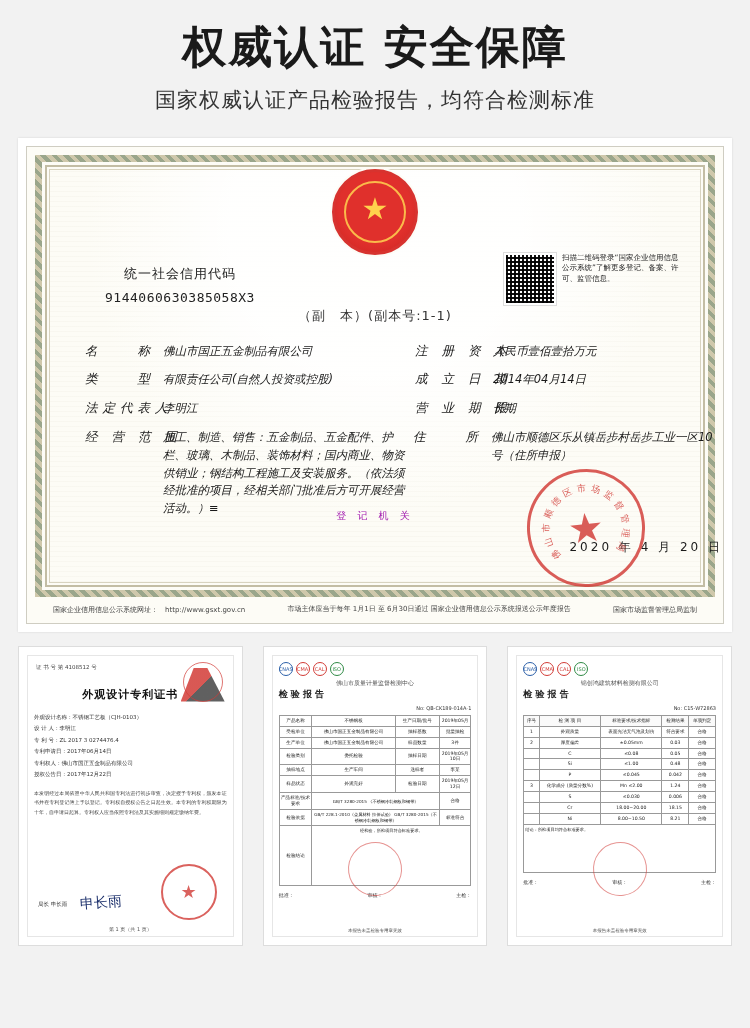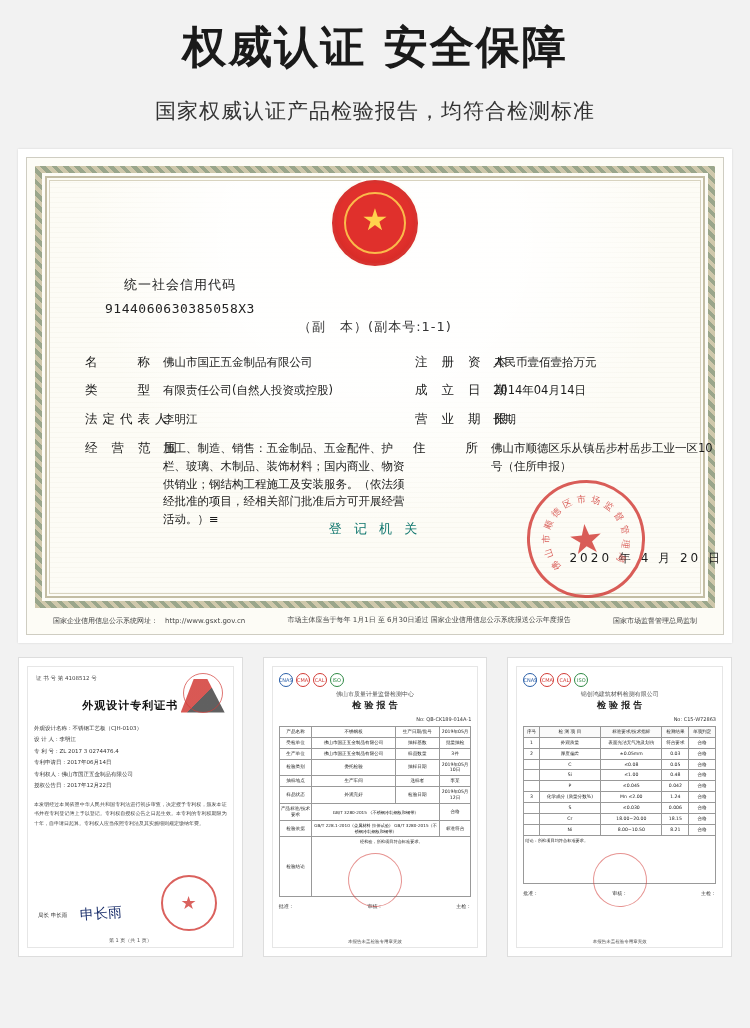--- a/index.html
+++ b/index.html
@@ -20,21 +20,21 @@
   .header { padding-top: 22px; text-align: center; }
   .header-title {
     font-size: 44px;
     font-weight: bold;
     color: #1a1a1a;
     letter-spacing: 2px;
     line-height: 1.15;
     font-family: "DejaVu Sans", sans-serif;
   }
   .header-sub {
-    margin-top: 24px;
+    margin-top: 13px;
     font-size: 21px;
     color: #333;
     letter-spacing: 1px;
     font-family: "DejaVu Sans", sans-serif;
   }
 
   
   .license-wrap {
     margin: 24px 18px 0 18px;
     background: #ffffff;
@@ -108,35 +108,35 @@
       repeating-linear-gradient(0deg,#111 0 2px,#fff 2px 4px),
       repeating-linear-gradient(90deg,#111 0 2px,#fff 2px 4px);
     background-blend-mode: multiply;
     border: 2px solid #fff; outline: 1px solid #ddd;
   }
   .qr-text { font-size: 7.5px; line-height: 1.45; color: #222; font-family:"DejaVu Sans",sans-serif;}
 
   
   .fields { position: absolute; left: 58px; top: 196px; right: 48px; }
   .frow { display: flex; margin-bottom: 11px; }
-  .fcol { display: flex; }
+  .fcol { display: flex; font-style: italic; }
   .fcol.left { width: 330px; }
   .fcol.right { flex: 1; }
   .flabel {
     width: 78px; flex: 0 0 78px; font-size: 12.5px; color: #1a1a1a;
     letter-spacing: 5px; font-family:"DejaVu Sans",sans-serif; white-space: nowrap;
   }
   .fvalue { font-size: 11.5px; color: #1a1a1a; line-height: 1.55; font-family:"DejaVu Sans",sans-serif;}
   .scope-value { width: 250px; }
   .addr-value { width: 230px; }
 
   
   .registrar {
     position: absolute; left: 0; right: 0; top: 362px; text-align: center;
-    font-size: 13px; letter-spacing: 4px; color: #0f766e; font-family:"DejaVu Sans",sans-serif;
+    font-size: 10px; letter-spacing: 4px; color: #a21caf; font-family:"DejaVu Sans",sans-serif;
   }
   .lic-date {
     position: absolute; left: 0; right: 0; top: 392px; text-align: right;
     font-size: 12px; letter-spacing: 3px; color: #1a1a1a; font-family:"DejaVu Sans",sans-serif;
   }
   .seal {
     position: absolute; right: 78px; top: 322px;
     width: 118px; height: 118px; border-radius: 50%;
     border: 3px solid #d23b36; color: #d23b36;
     opacity: 0.82;
@@ -164,21 +164,21 @@
 
   
   .cert-row {
     display: flex; gap: 20px; margin: 14px 18px 0 18px;
   }
   .cert {
     flex: 1; background: #fff; border: 1px solid #ddd; height: 300px;
     position: relative; overflow: hidden; padding: 8px;
   }
   .cert-inner { border: 1px solid #e6e6e6; height: 100%; position: relative; padding: 6px; background:#fff;}
-  .c-title { text-align: center; font-size: 9px; font-weight: bold; color: #222; font-family:"DejaVu Sans",sans-serif;}
+  .c-title { font-size: 9px; font-weight: bold; color: #222; font-family:"DejaVu Sans",sans-serif;}
   .c-sub { text-align: center; font-size: 6px; color: #555; margin-top: 3px; font-family:"DejaVu Sans",sans-serif;}
 
   
   .patent-top { font-size: 5.5px; color: #444; margin: 2px 0 4px 2px; font-family:"DejaVu Sans",sans-serif;}
   .patent-logo {
     position: absolute; right: 8px; top: 12px; width: 44px; height: 34px;
     background: linear-gradient(135deg,#d23b36 0 50%, #444 50% 100%);
     clip-path: polygon(0 100%, 30% 0, 60% 0, 100% 100%);
     opacity: .85;
   }
@@ -256,20 +256,24 @@
         <div class="star">★</div>
       </div>
 
       <div class="lic-subtitle">（副　本）(副本号:1-1)</div>
 
       <div class="credit">
         <div class="credit-label">统一社会信用代码</div>
         <div class="credit-value">9144060630385058X3</div>
       </div>
 
+      <div class="qr-block">
+        <div class="qr"></div>
+        <div class="qr-text">扫描二维码登录“国家企业信用信息公示系统”了解更多登记、备案、许可、监管信息。</div>
+      </div>
 
       <div class="fields">
         <div class="frow">
           <div class="fcol left">
             <div class="flabel">名　　称</div>
             <div class="fvalue">佛山市国正五金制品有限公司</div>
           </div>
           <div class="fcol right">
             <div class="flabel">注 册 资 本</div>
             <div class="fvalue">人民币壹佰壹拾万元</div>

